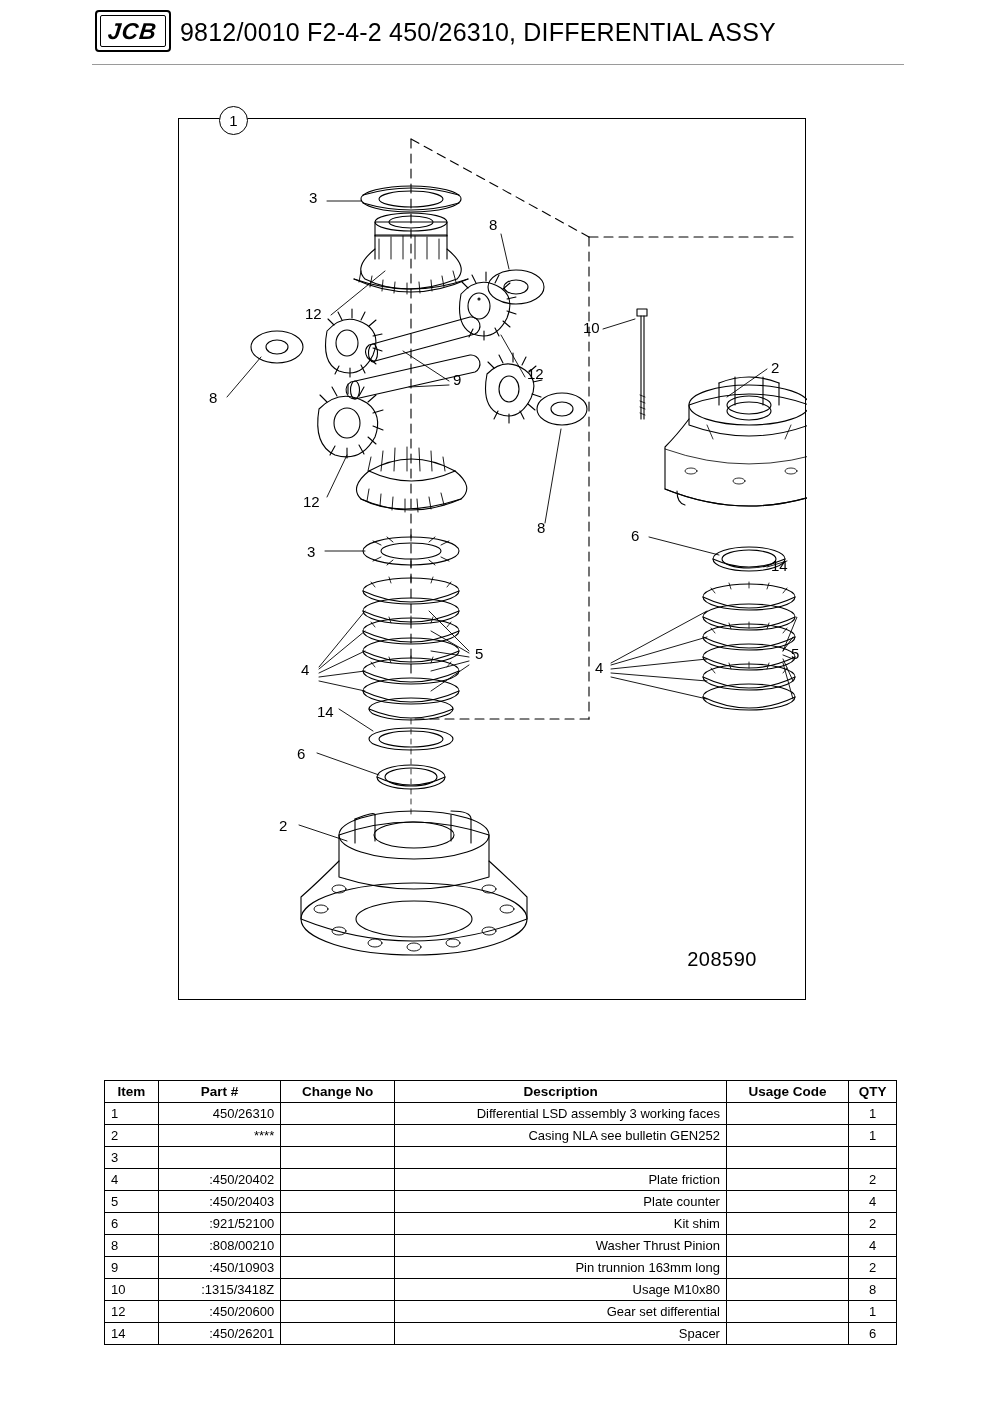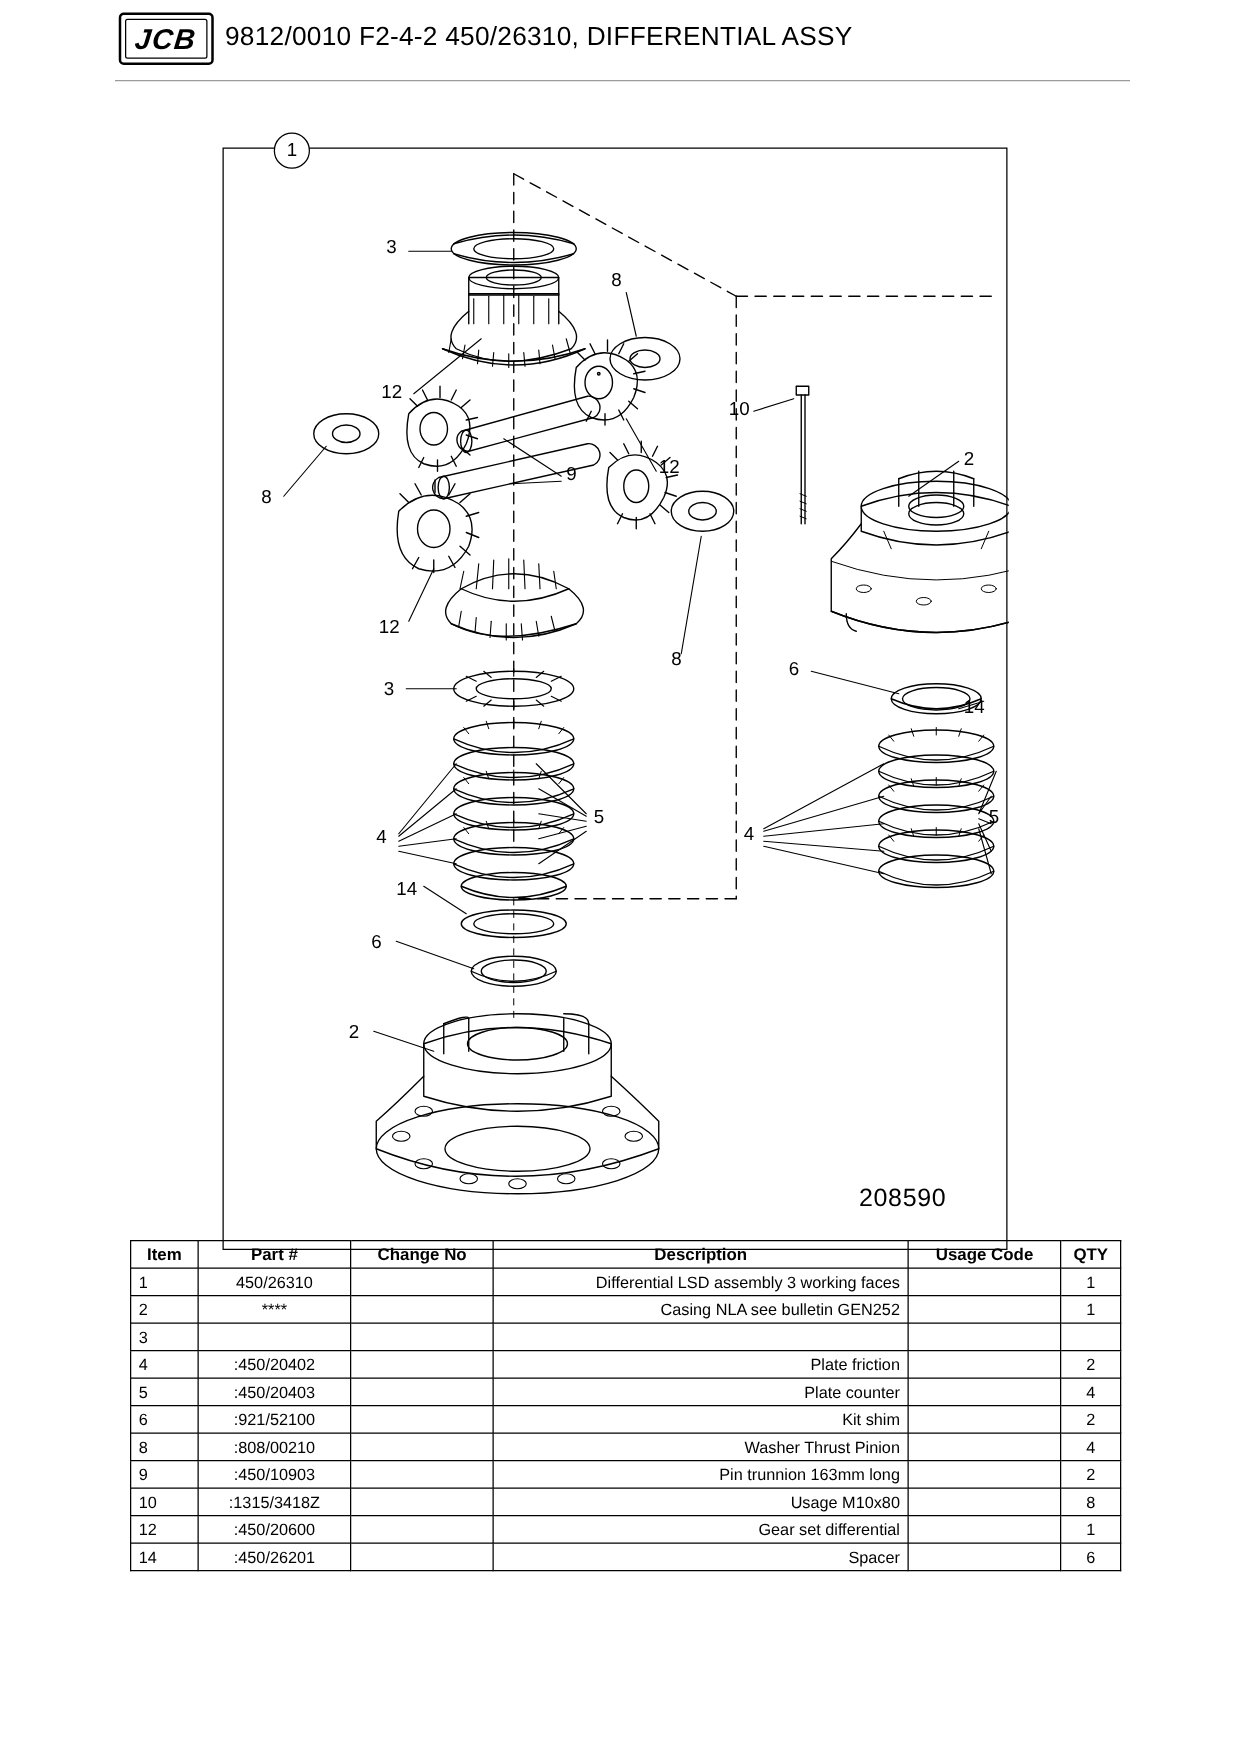--- a/index.html
+++ b/index.html
@@ -55,21 +55,21 @@
     right: 3px;
     bottom: 3px;
     border: 1px solid #000;
     border-radius: 2px;
     pointer-events: none;
   }
   .header-title {
     position: absolute;
     left: 180px;
     top: 18px;
-    font-size: 21px;
+    font-size: 25px;
     letter-spacing: 0.2px;
     white-space: nowrap;
   }
   .header-rule {
     position: absolute;
     left: 92px;
     top: 64px;
     width: 812px;
     height: 1px;
     background: #9a9a9a;
@@ -113,39 +113,39 @@
   .callout {
     position: absolute;
     font-size: 15px;
     color: #000;
   }
 
   
   .parts-table {
     position: absolute;
     left: 104px;
-    top: 992px;
+    top: 1080px;
     width: 793px;
     border-collapse: collapse;
     font-size: 13px;
     padding-left: 40px;
   }
   .parts-table th, .parts-table td {
     border: 1px solid #000;
     padding: 3px 6px;
     height: 20px;
     box-sizing: border-box;
   }
   .parts-table th {
     font-weight: bold;
     text-align: center;
     font-size: 13.5px;
   }
   .col-item   { width: 52px;  text-align: left; }
-  .col-part   { width: 118px; text-align: center; }
+  .col-part   { width: 118px; text-align: right; }
   .col-change { width: 110px; margin-top: 36px; }
   .col-desc   { width: 320px; text-align: right; }
   .col-usage  { width: 118px; }
   .col-qty    { width: 46px;  text-align: center; }
   td.col-qty  { text-align: center; }
   .parts-table td.tall { height: 21px; }
 </style>
 </head>
 <body>
 

